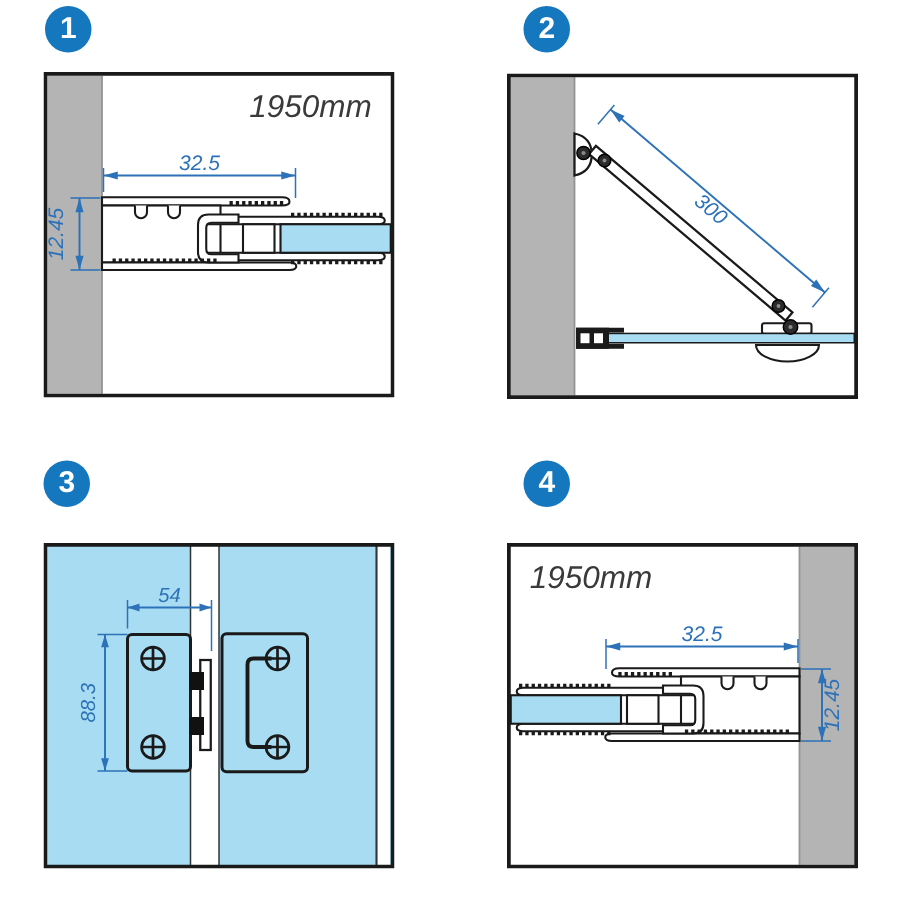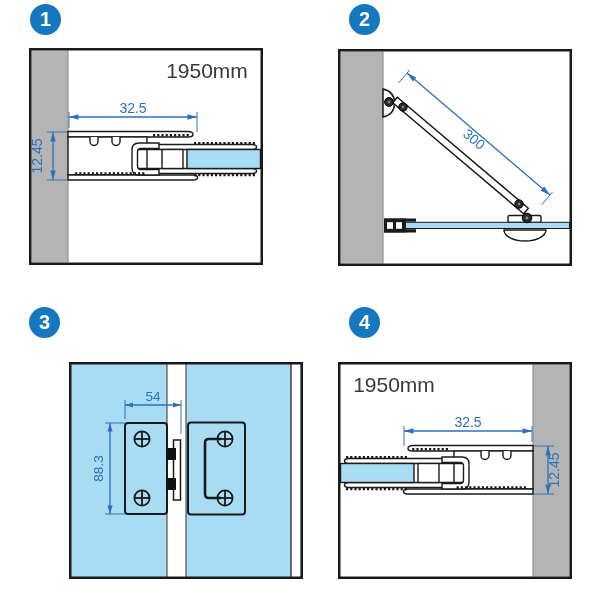--- a/index.html
+++ b/index.html
@@ -5,21 +5,21 @@
   html,body{margin:0;padding:0;}
   body{
     width:600px;height:600px;position:relative;background:#ffffff;
     font-family:"Liberation Sans", sans-serif;overflow:hidden;
   }
   .badge{
     position:absolute;width:31px;height:31px;border-radius:50%;
     background:#1577bd;color:#ffffff;font-weight:bold;font-size:20px;
     line-height:31px;text-align:center;
   }
-  .panel{position:absolute;}
+  .panel{position:absolute;font-style:italic;}
   svg text{font-family:"Liberation Sans", sans-serif;}
 </style>
 </head>
 <body>
 
 <div class="badge" style="left:30px;top:4px;">1</div>
 <div class="badge" style="left:349px;top:4px;">2</div>
 <div class="badge" style="left:29px;top:307px;">3</div>
 <div class="badge" style="left:349px;top:307px;">4</div>
 
@@ -103,21 +103,21 @@
     <polygon points="69,24 74.8,32.6 78.4,28.4" stroke="none"></polygon>
     <polygon points="212,146 202.6,141.7 206.2,137.4" stroke="none"></polygon>
     <line x1="71.6" y1="21" x2="60.6" y2="33.9" stroke-width="1"></line>
     <line x1="214.6" y1="142.9" x2="203.6" y2="155.9" stroke-width="1"></line>
   </g>
   <rect x="1.25" y="1.25" width="231.5" height="214.5" fill="none" stroke="#1a1a1a" stroke-width="2.5"></rect>
   <text transform="translate(133,94) rotate(40)" font-size="14" fill="#2d72b8" text-anchor="middle">300</text>
 </svg>
 </div>
 
-<div class="panel" style="left:29px;top:362px;margin-left:40px;">
+<div class="panel" style="left:29px;top:362px;">
 <svg width="234" height="217" viewBox="0 0 234 217">
   <rect x="2" y="2" width="230" height="213" fill="#a8dcf2"></rect>
   <g>
     <rect x="98" y="2" width="19" height="213" fill="#ffffff"></rect>
     <line x1="98" y1="2" x2="98" y2="215" stroke="#333" stroke-width="1"></line>
     <line x1="117" y1="2" x2="117" y2="215" stroke="#333" stroke-width="1"></line>
     <rect x="222" y="2" width="9" height="213" fill="#ffffff"></rect>
     <line x1="222" y1="2" x2="222" y2="215" stroke="#333" stroke-width="1.4"></line>
   </g>
   <g fill="none" stroke="#1a1a1a">

